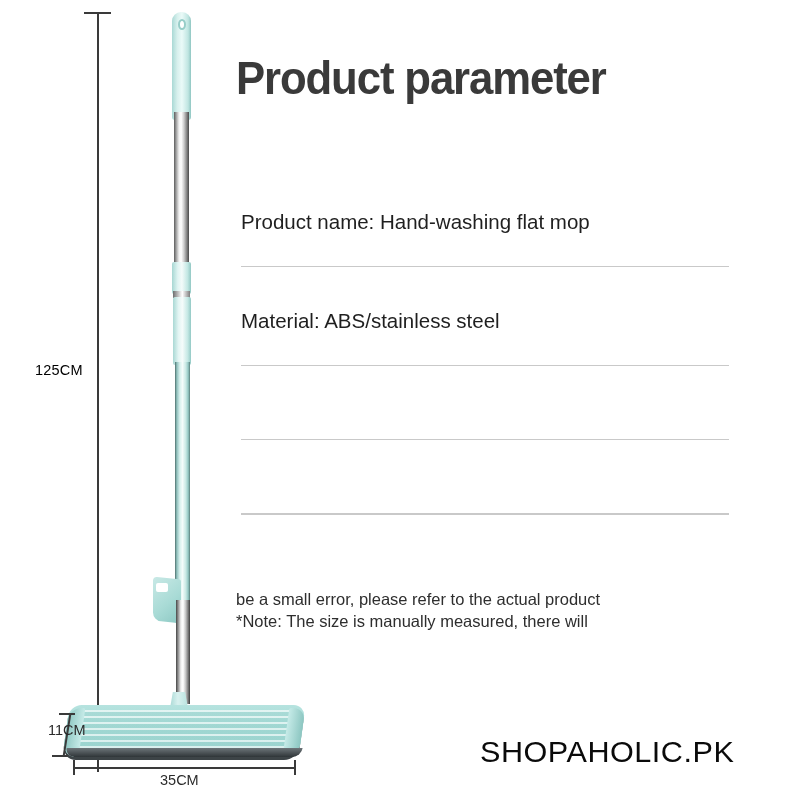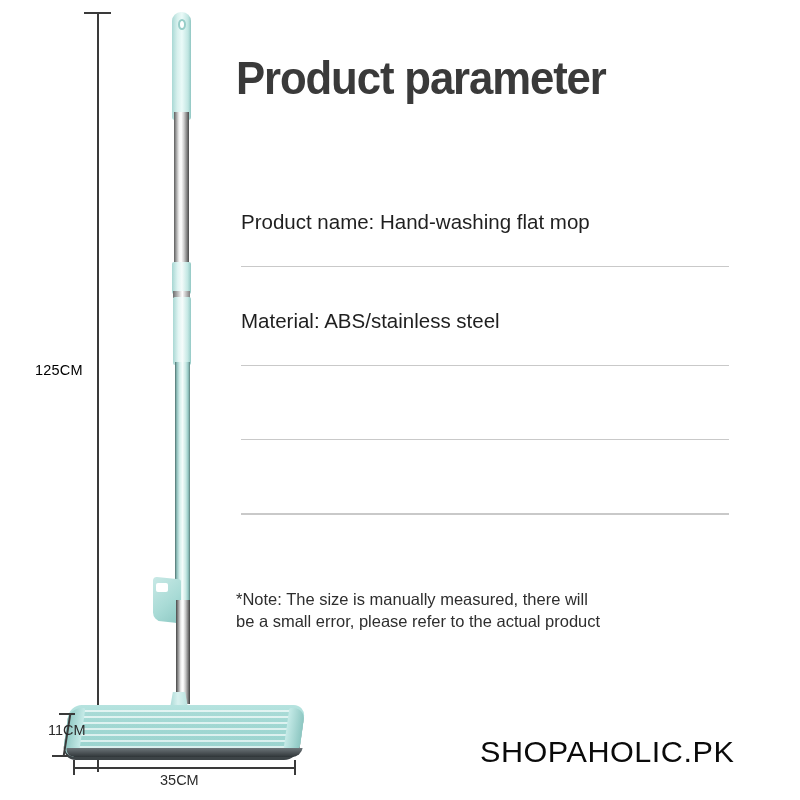--- a/index.html
+++ b/index.html
@@ -318,21 +318,21 @@
       <div class="gap-b"></div>
 
       <div class="spec-row">
         <div class="gap-a"></div>
         <div class="spec-divider"></div>
       </div>
 
     </div>
 
     <div id="spec-note">
+      <div>be a small error, please refer to the actual product</div>
       <div>*Note: The size is manually measured, there will</div>
-      <div>be a small error, please refer to the actual product</div>
     </div>
 
   </div>
 
   <div id="watermark">SHOPAHOLIC.PK</div>
 
 </div>
 
 </body></html>

